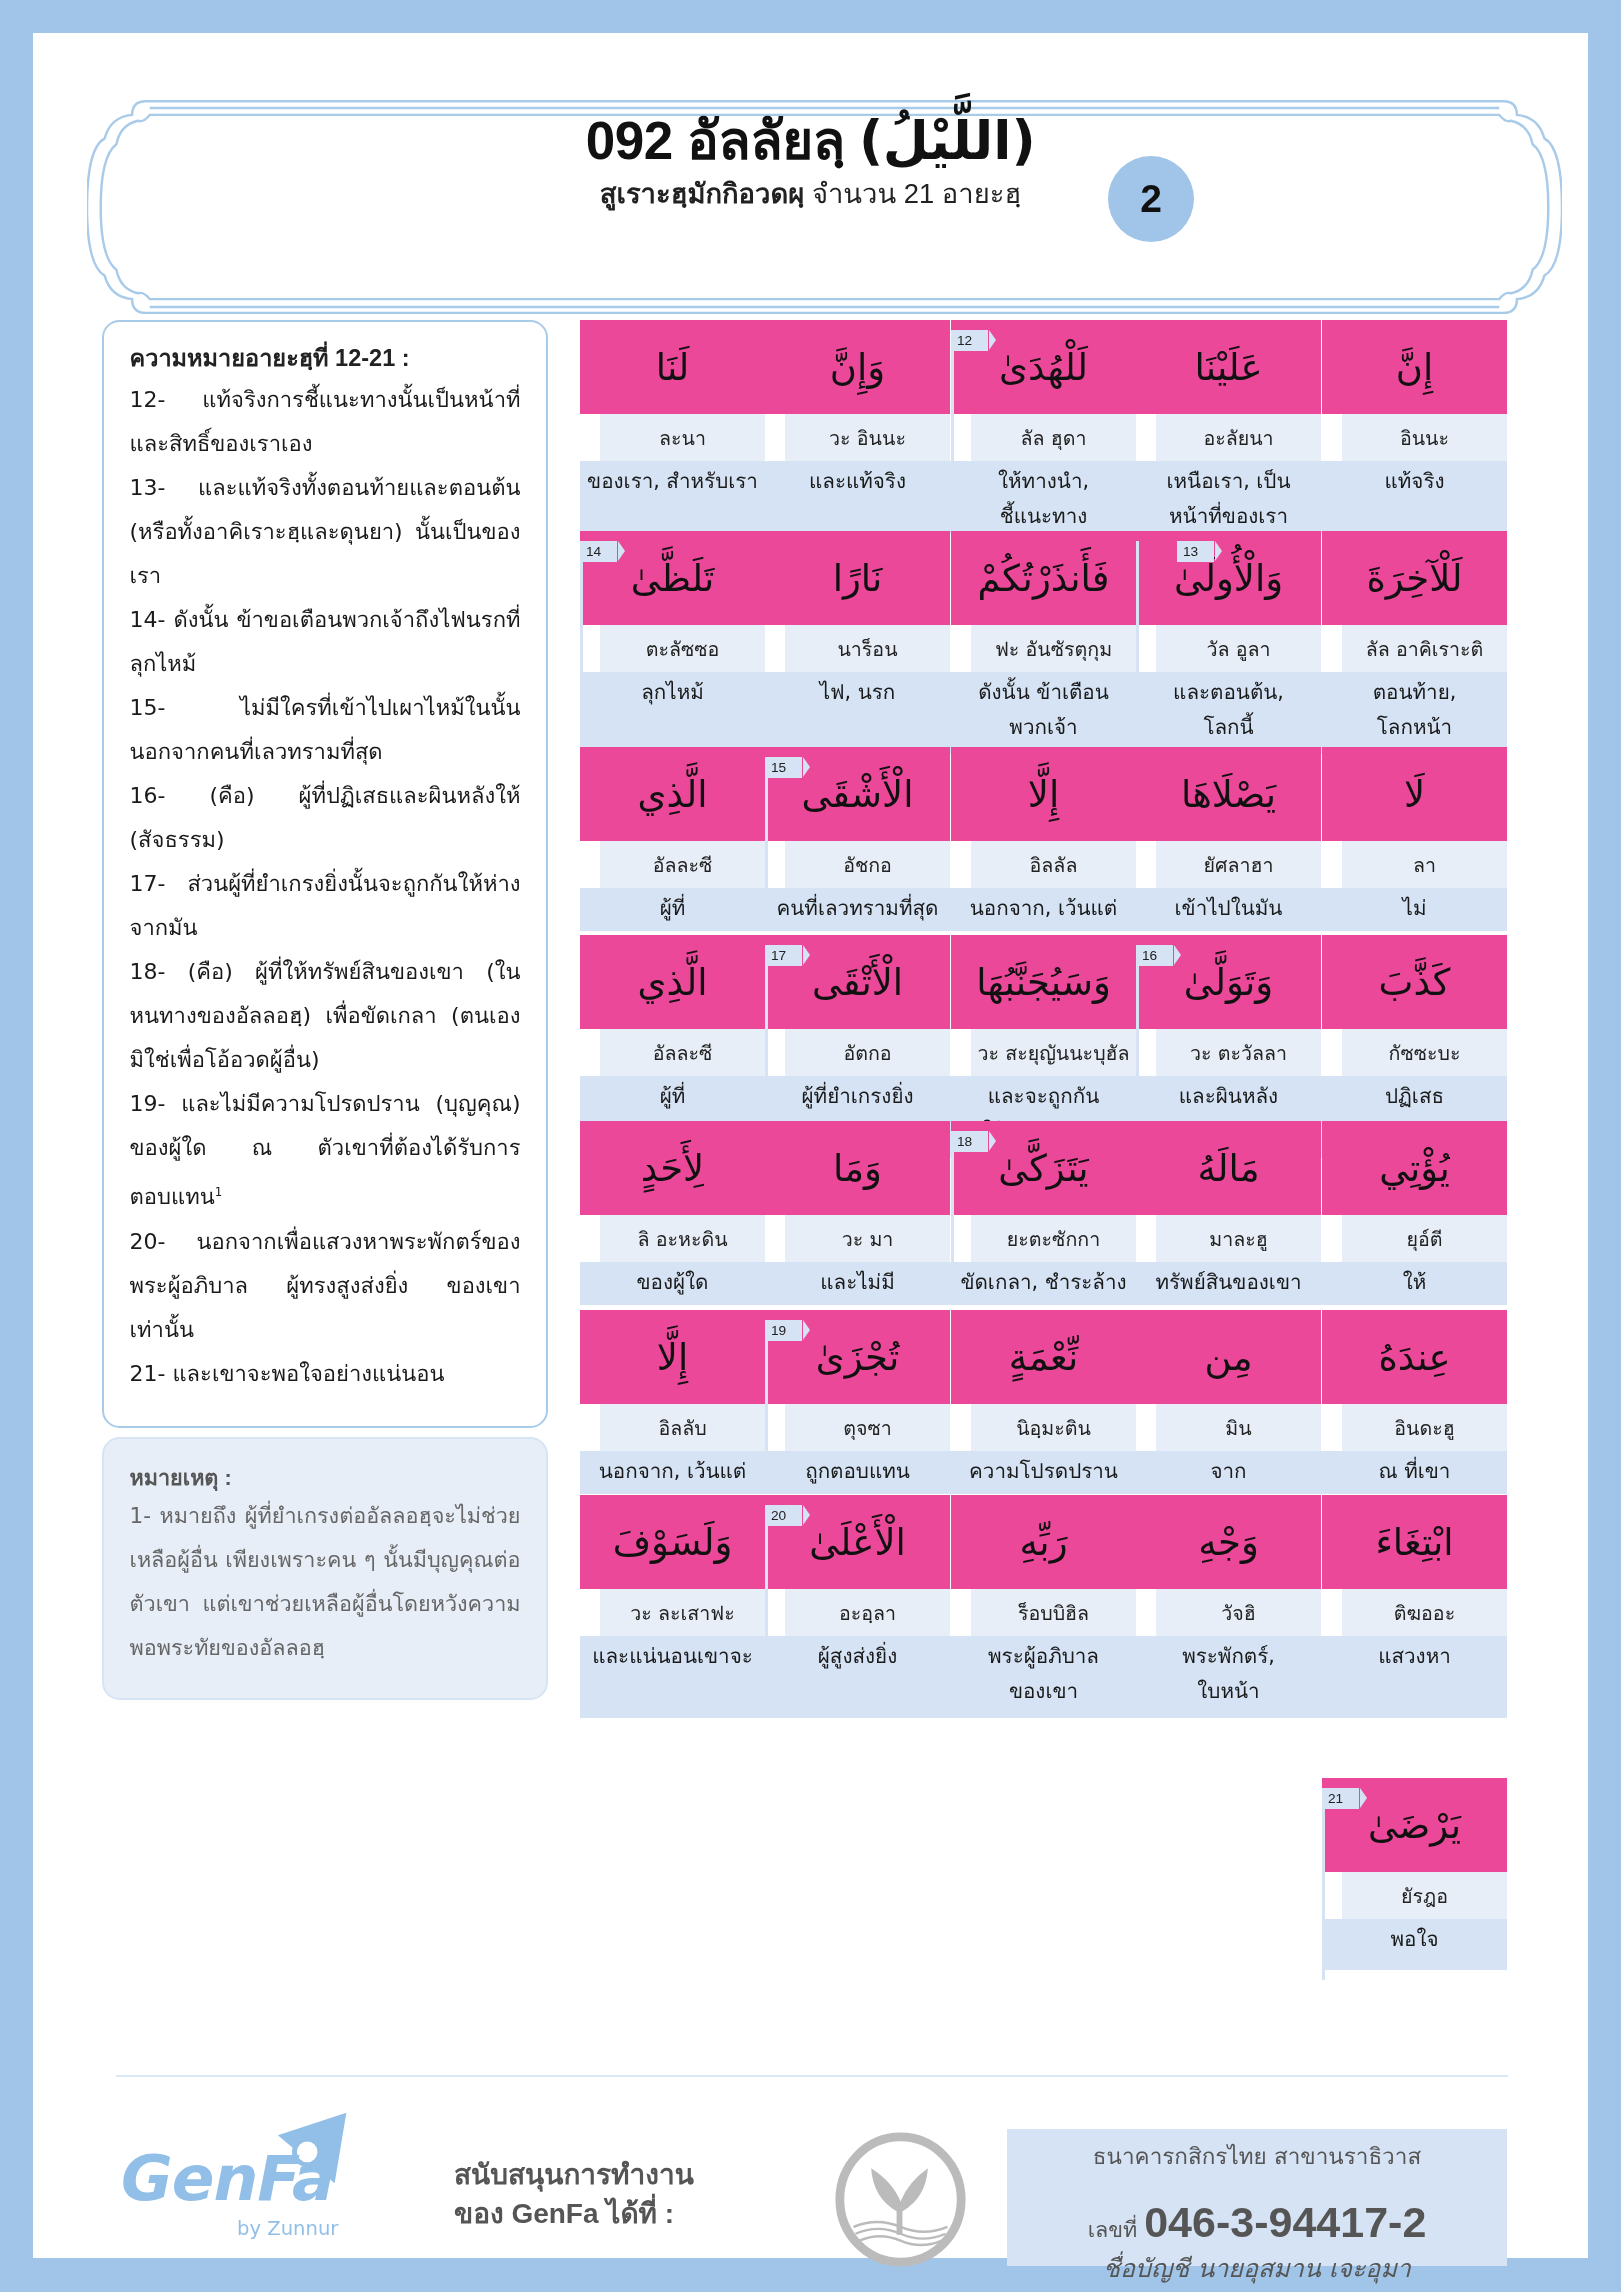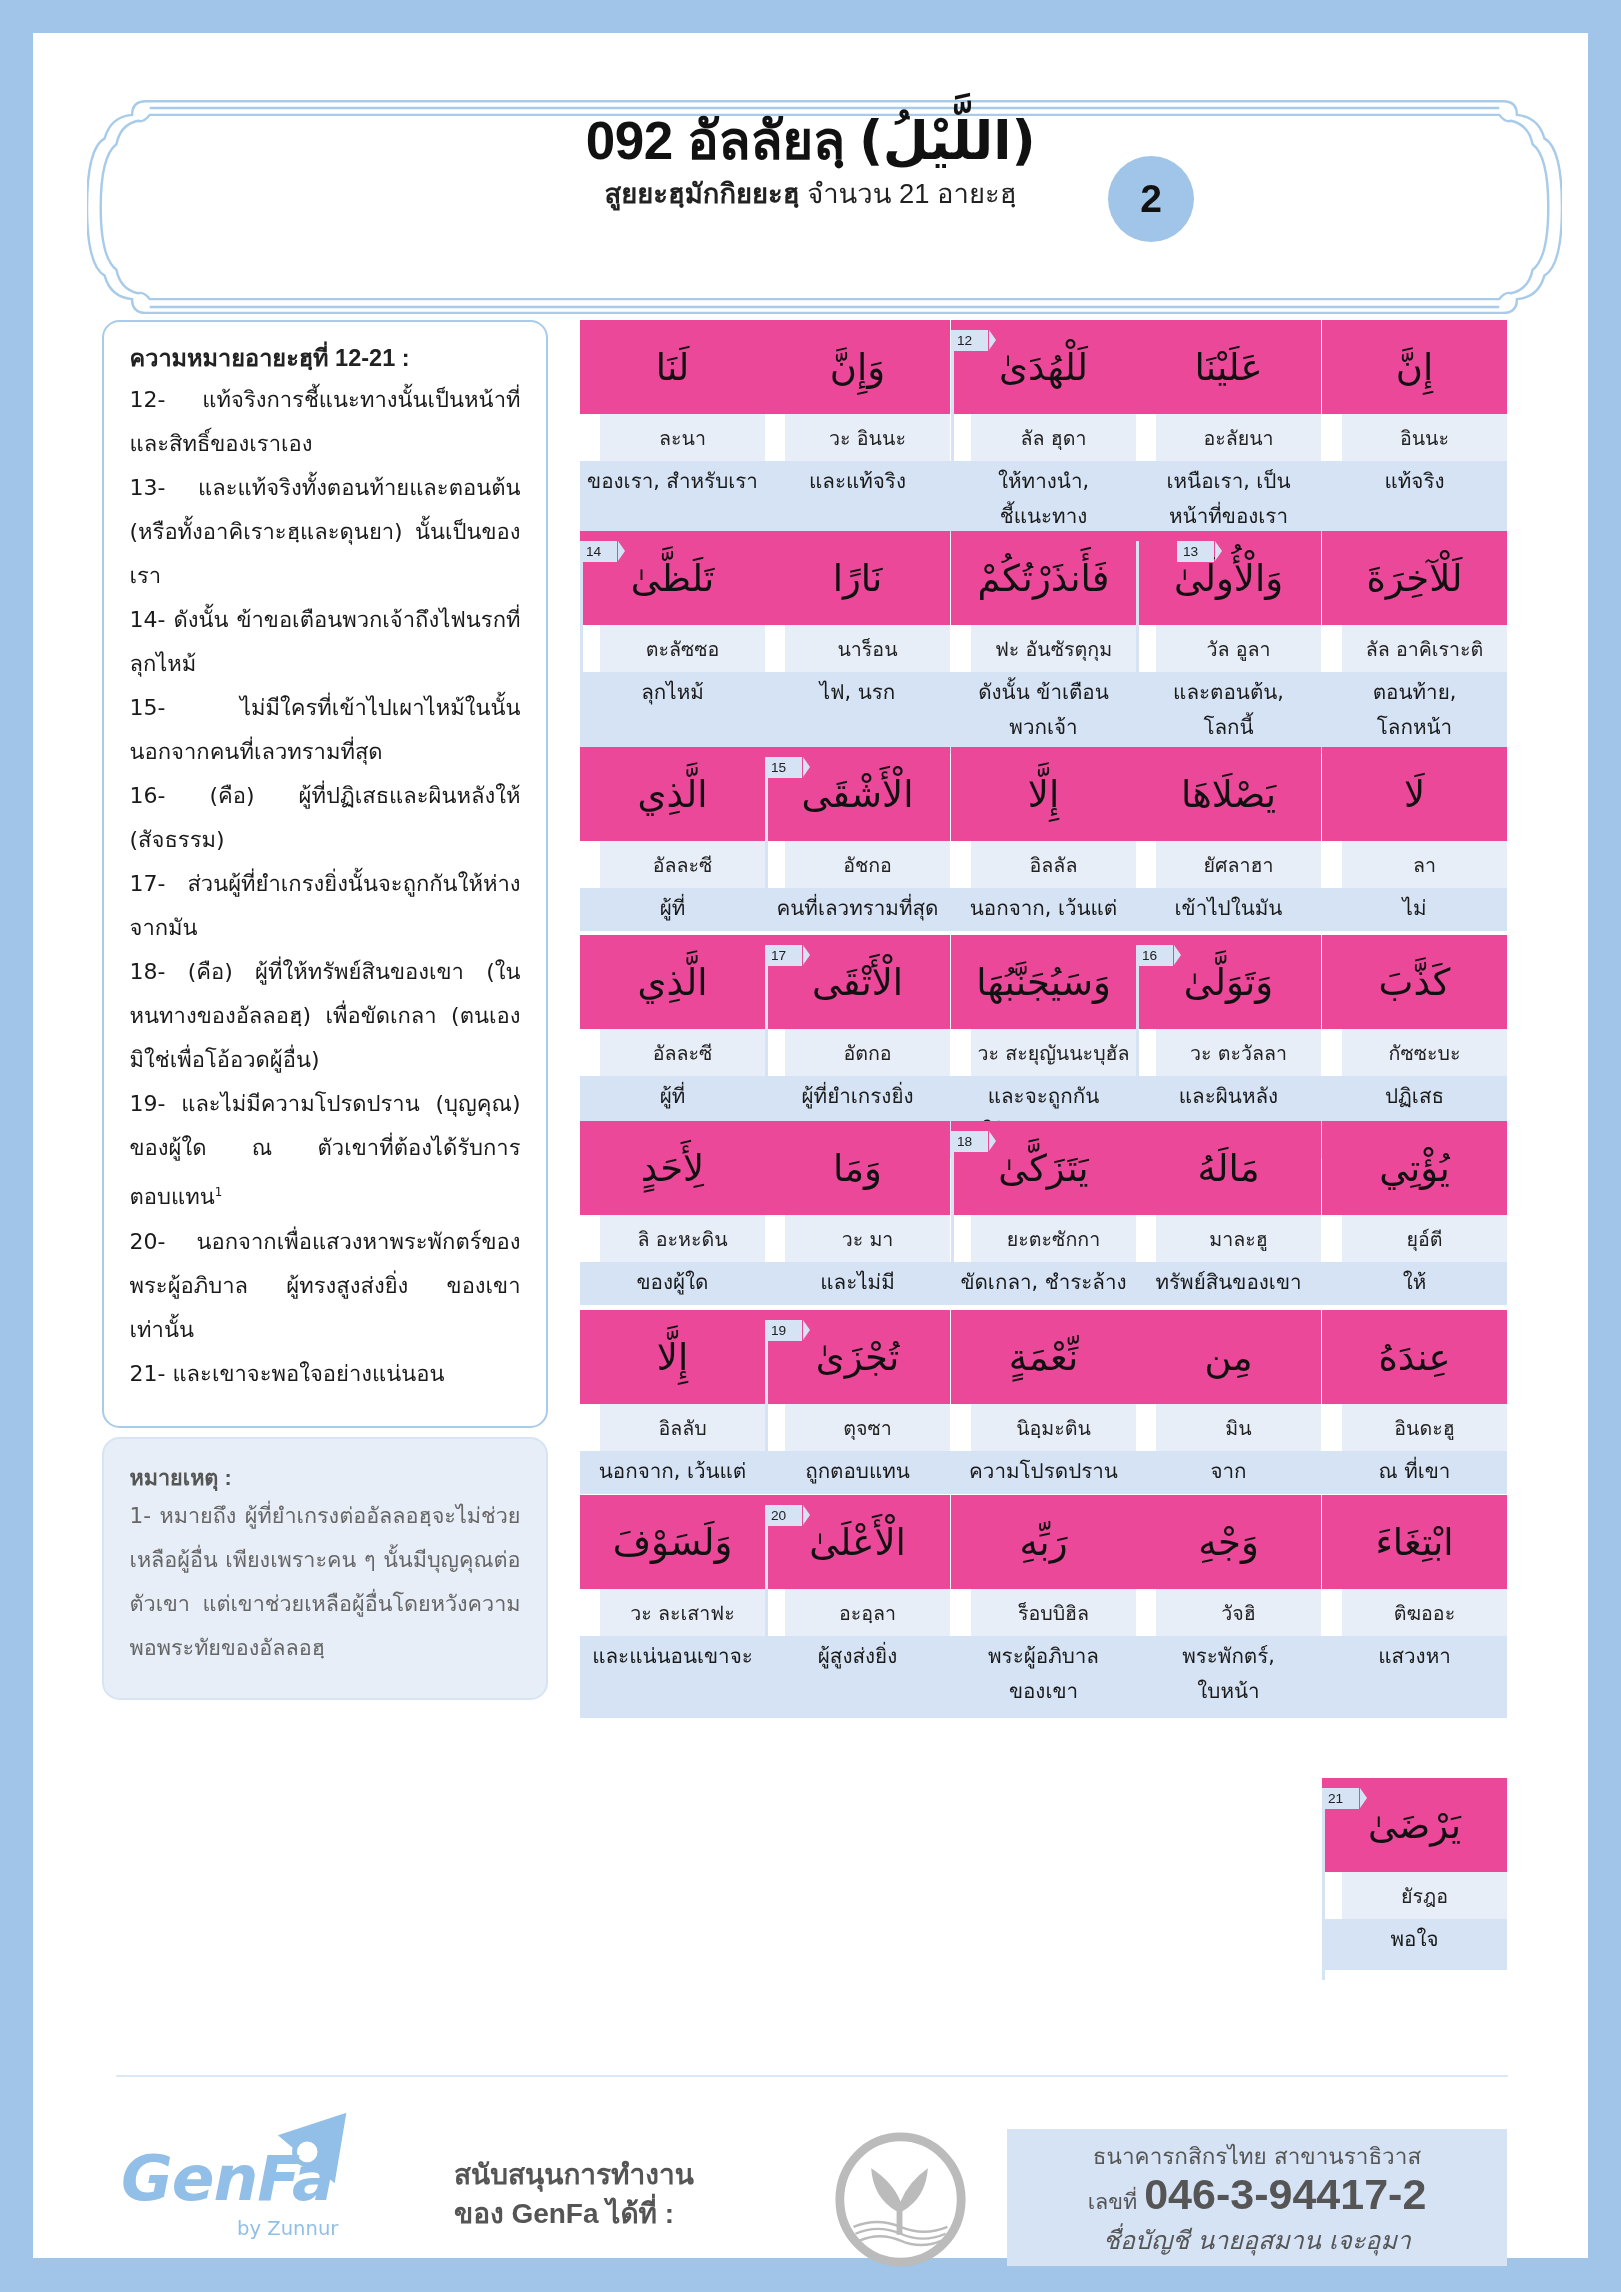--- a/index.html
+++ b/index.html
@@ -64,21 +64,21 @@
   .genfa-logo { position: absolute; left: 88px; top: 2068px; width: 255px; height: 137px; }
   .genfa-logo .brand { position: absolute; left: 0; top: 41px; font-family: "DejaVu Sans", sans-serif; font-weight: bold; font-style: italic; font-size: 63px; color: #92bfe7; letter-spacing: -1px; }
   .genfa-logo .by { position: absolute; left: 116px; top: 116px; font-size: 19.6px; color: #92bfe7; }
   .support-text { position: absolute; left: 421px; top: 2122px; font-family: "Liberation Sans", sans-serif; font-weight: bold; font-size: 28px; color: #555; line-height: 39px; }
   .bank-logo { position: absolute; left: 799px; top: 2098px; width: 137px; height: 137px; }
   .bank-box {
     position: absolute; left: 974px; top: 2096px; width: 500px; height: 137px; background: #d5e3f4;
     text-align: center; color: #555;
   }
   .bank-box .l1 { font-size: 22.5px; margin-top: 11.8px; line-height: 31px; }
-  .bank-box .l2 { font-size: 21.6px; line-height: 45px; }
+  .bank-box .l2 { font-size: 21.6px; line-height: 45px; margin-top: 28px; }
   .bank-box .l2 b { font-family: "Liberation Sans", sans-serif; font-size: 43px; font-weight: bold; color: #555; }
   .bank-box .l3 { font-size: 25px; line-height: 33px; font-style: italic; }
 </style>
 </head>
 <body>
 
 <div class="page">
 
   <div class="header-frame">
     <svg width="1475" height="221" viewBox="0 0 1505 225">
@@ -91,21 +91,21 @@
     </svg>
   </div>
 
   <div class="title-block">
     <div class="title">
       <span>092</span>
       <span>อัลลัยลฺ</span>
       <span class="ar">(اللَّيْلُ)</span>
     </div>
     <div class="subtitle">
-      <b>สูยยะฮฺมักกิยยะฮฺ</b>
+      <b>สูเราะฮฺมักกิอวดผฺ</b>
       <span>จำนวน 21 อายะฮฺ</span>
     </div>
   </div>
   <div class="page-badge">2</div>
 
   <div class="meaning-box">
     <div class="heading">ความหมายอายะฮฺที่ 12-21 :</div>
     <div id="verse-list">
         <div class="verse">12- แท้จริงการชี้แนะทางนั้นเป็นหน้าที่และสิทธิ์ของเราเอง</div>
         <div class="verse">13- และแท้จริงทั้งตอนท้ายและตอนต้น (หรือทั้งอาคิเราะฮฺและดุนยา) นั้นเป็นของเรา</div>

